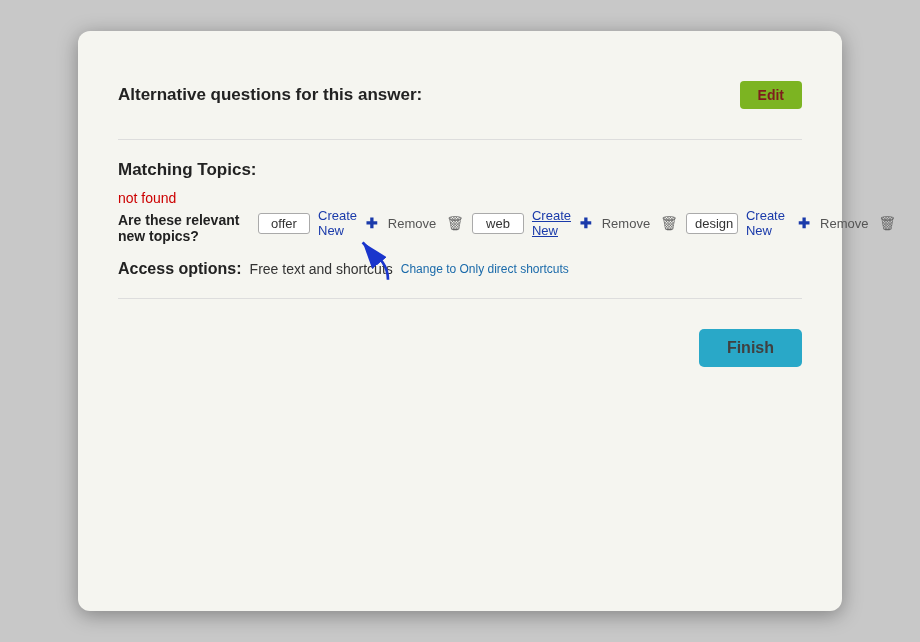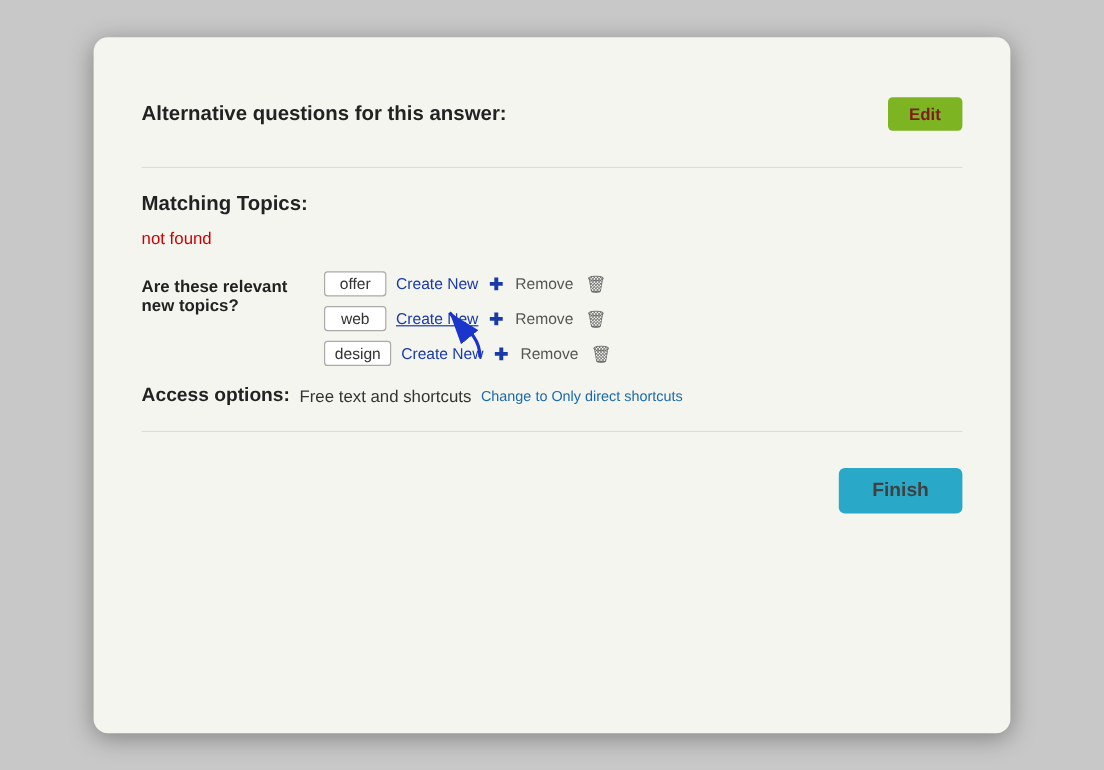--- a/index.html
+++ b/index.html
@@ -63,36 +63,34 @@
       margin-top: 8px;
     }
 
     .topics-section {
       padding: 20px 0 10px 0;
     }
 
     .relevant-row {
       display: flex;
       align-items: flex-start;
-      gap: 12px;
-      margin-top: 20px;
+      margin-top: 2px;
     }
 
     .relevant-label {
       font-size: 14px;
       font-weight: bold;
       color: #222;
       width: 140px;
       flex-shrink: 0;
       padding-top: 4px;
     }
 
     .topic-rows {
       display: flex;
-      flex-direction: column;
       gap: 8px;
       position: relative;
     }
 
     .topic-row {
       display: flex;
       align-items: center;
       gap: 8px;
     }
 

